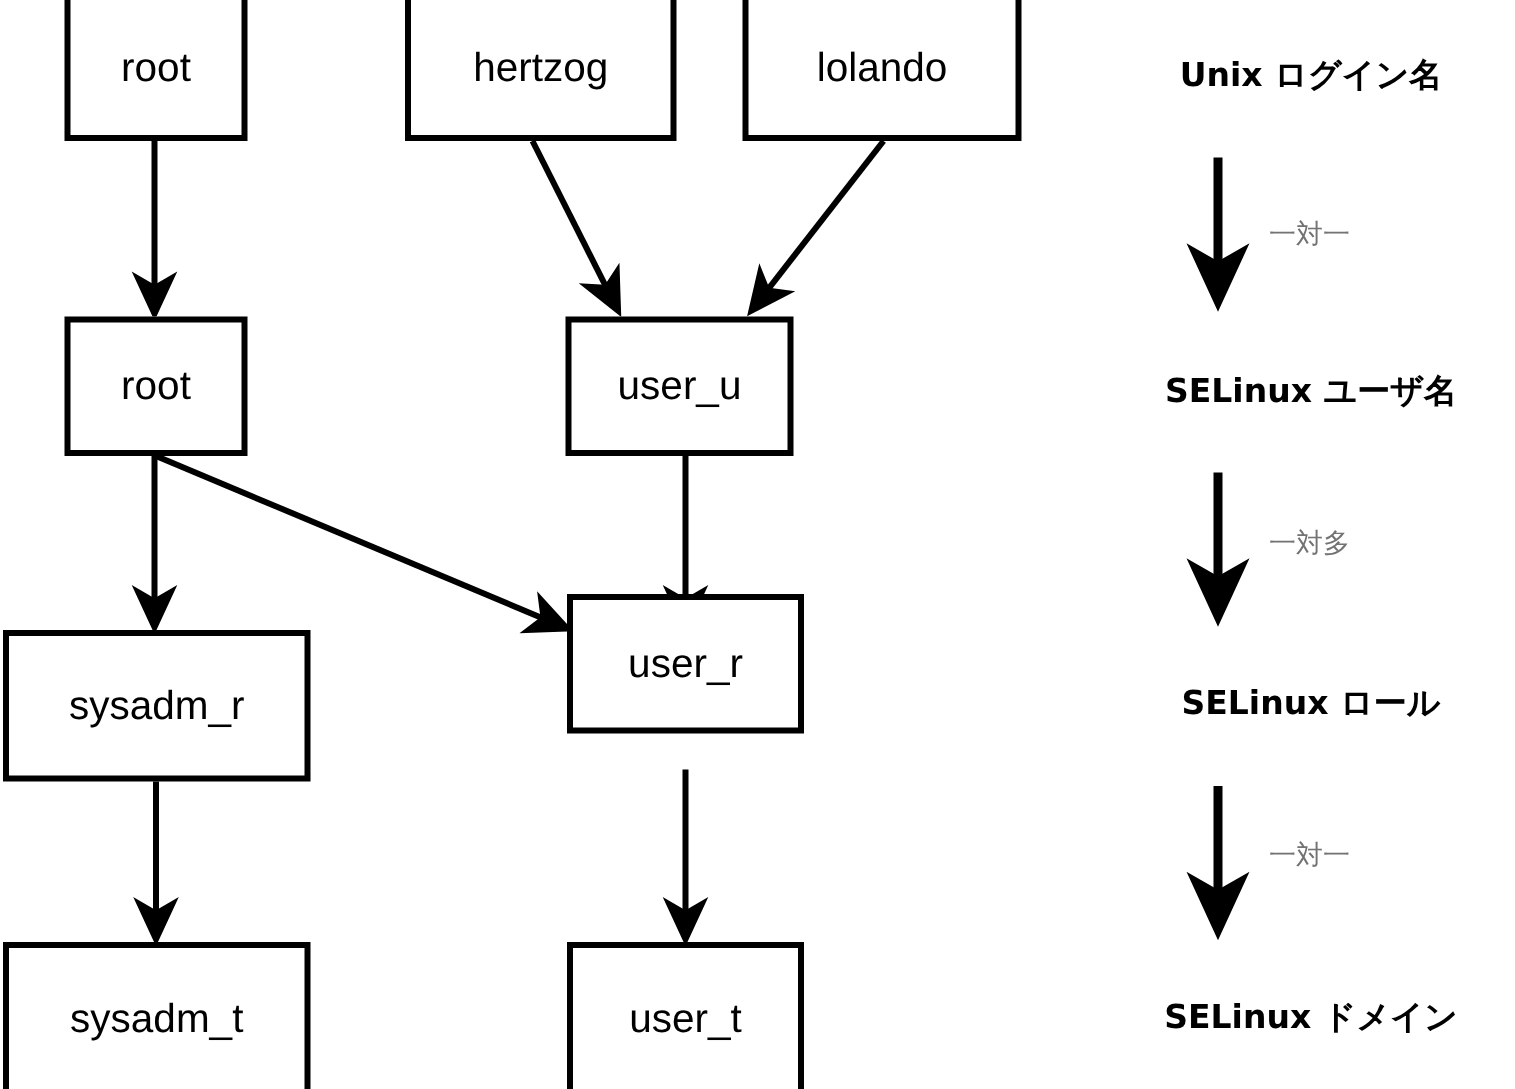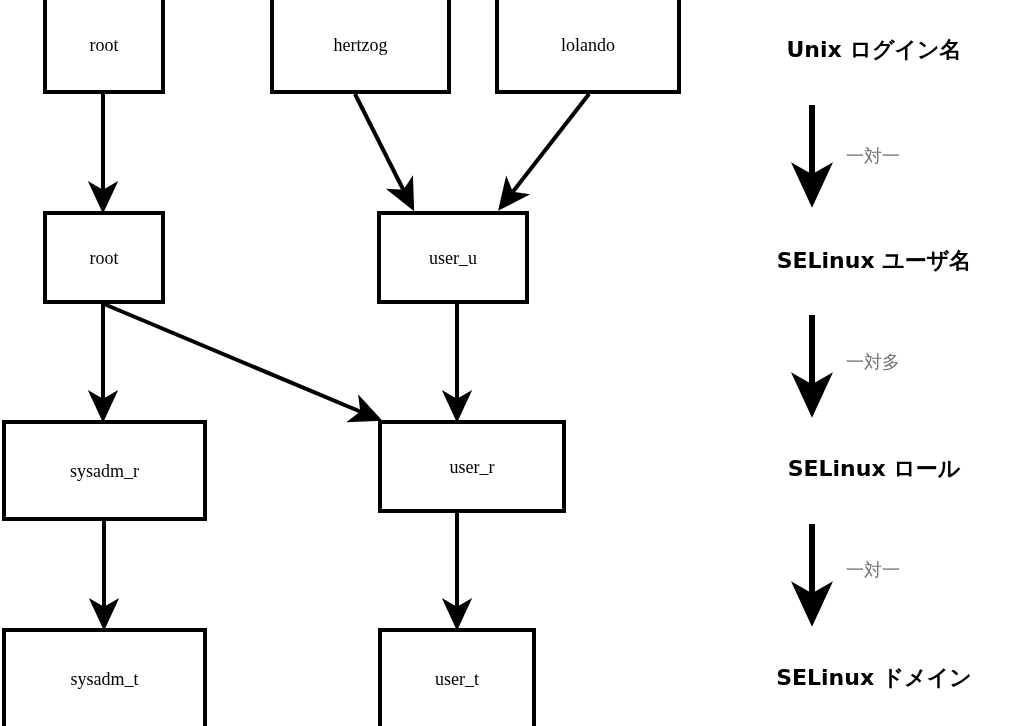--- a/index.html
+++ b/index.html
@@ -27,22 +27,22 @@
   .node-box {
     position: absolute;
     box-sizing: border-box;
     background: #ffffff;
     border: 4px solid #000000;
     display: flex;
     align-items: center;
     justify-content: center;
   }
   .node-label {
-    font-family: Liberation Serif, serif;
-    font-size: 18px;
+    font-family: Liberation Sans, sans-serif;
+    font-size: 27px;
     color: #000000;
     line-height: 1;
     white-space: nowrap;
   }
   .legend-label {
     position: absolute;
     font-family: "DejaVu Sans", sans-serif;
     font-weight: bold;
     font-size: 22px;
     color: #000000;
@@ -102,21 +102,21 @@
       </div>
       <div class="node-box" style="left: 43px; top: 211px; width: 122px; height: 93px;">
         <span class="node-label">root</span>
       </div>
       <div class="node-box" style="left: 377px; top: 211px; width: 152px; height: 93px;">
         <span class="node-label">user_u</span>
       </div>
       <div class="node-box" style="left: 2px; top: 420px; width: 205px; height: 101px;">
         <span class="node-label">sysadm_r</span>
       </div>
-      <div class="node-box" style="left: 378px; top: 420px; width: 188px; height: 93px;">
+      <div class="node-box" style="left: 378px; top: 396px; width: 158px; height: 93px;">
         <span class="node-label">user_r</span>
       </div>
       <div class="node-box" style="left: 2px; top: 628px; width: 205px; height: 102px;">
         <span class="node-label">sysadm_t</span>
       </div>
       <div class="node-box" style="left: 378px; top: 628px; width: 158px; height: 102px;">
         <span class="node-label">user_t</span>
       </div>
     </div>
   <div id="legend-layer">

